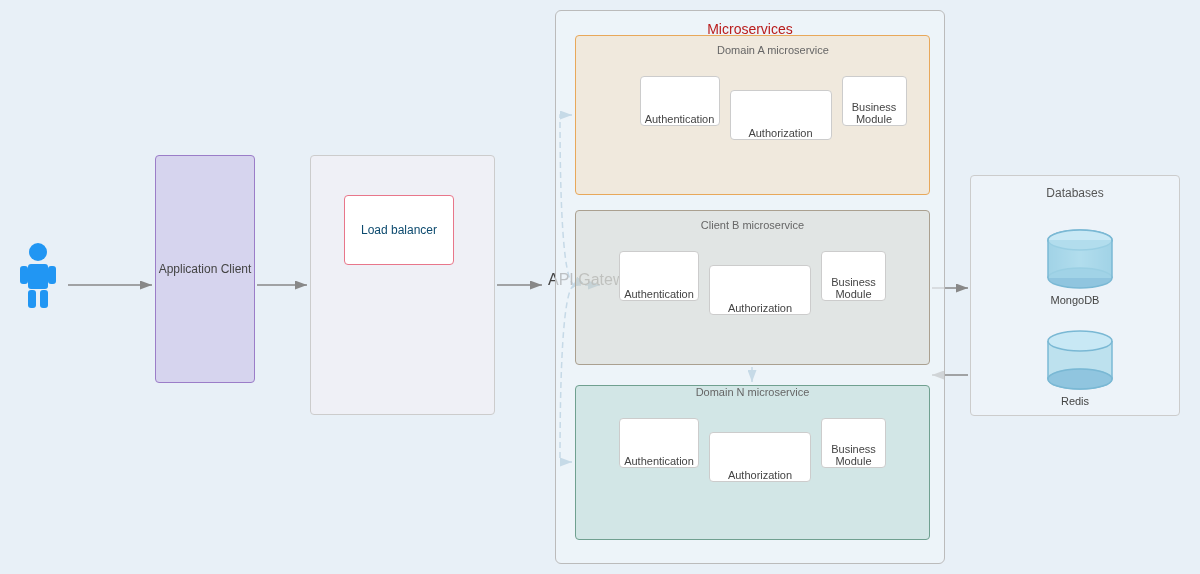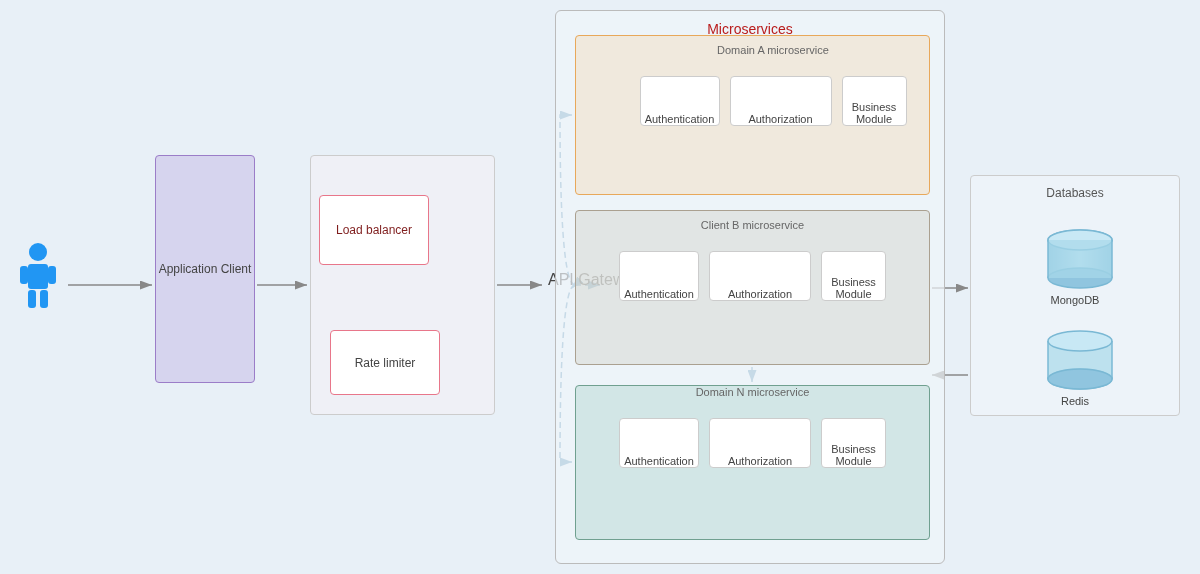--- a/index.html
+++ b/index.html
@@ -55,32 +55,32 @@
       top: 155px;
       width: 185px;
       height: 260px;
       background: rgba(240,240,245,0.9);
       border: 1.5px solid #ccc;
       border-radius: 4px;
     }
 
     .load-balancer {
       position: absolute;
-      left: 319px;
+      left: 344px;
       top: 195px;
       width: 110px;
       height: 70px;
       background: #fff;
       border: 1.5px solid #e8768a;
       border-radius: 4px;
       display: flex;
       align-items: center;
       justify-content: center;
       font-size: 12px;
-      color: #7f1d1d;
+      color: #0c4a6e;
       text-align: center;
     }
 
     .rate-limiter {
       position: absolute;
       left: 330px;
       top: 330px;
       width: 110px;
       height: 65px;
       background: #fff;
@@ -193,21 +193,21 @@
 
     .domain-modules {
       display: flex;
       justify-content: center;
       gap: 10px;
       margin-top: 20px;
       padding: 0 15px;
     }
 
     .module-auth { width: 80px; height: 50px; }
-    .module-authz { width: 102px; height: 50px; }
+    .module-authz { width: 102px; height: 50px; margin-top: 14px; }
     .module-biz { width: 65px; height: 50px; }
 
     
     .databases-panel {
       position: absolute;
       left: 970px;
       top: 175px;
       width: 210px;
       height: 241px;
       background: rgba(240,245,250,0.6);
@@ -321,23 +321,20 @@
   <div class="app-client">
     <span class="app-client-label">Application Client</span>
   </div>
 
   <div class="gateway-box"></div>
 
   <div class="load-balancer">
     <span>Load balancer</span>
   </div>
 
-  <div class="rate-limiter">
-    <span>Rate limiter</span>
-  </div>
 
   <div class="api-gateway-label">API Gateway</div>
 
   <div class="microservices-box">
     <div class="microservices-title">Microservices</div>
   </div>
 
   <div class="domain-a">
     <div class="domain-a-title">Domain A microservice</div>
     <div class="domain-modules">

